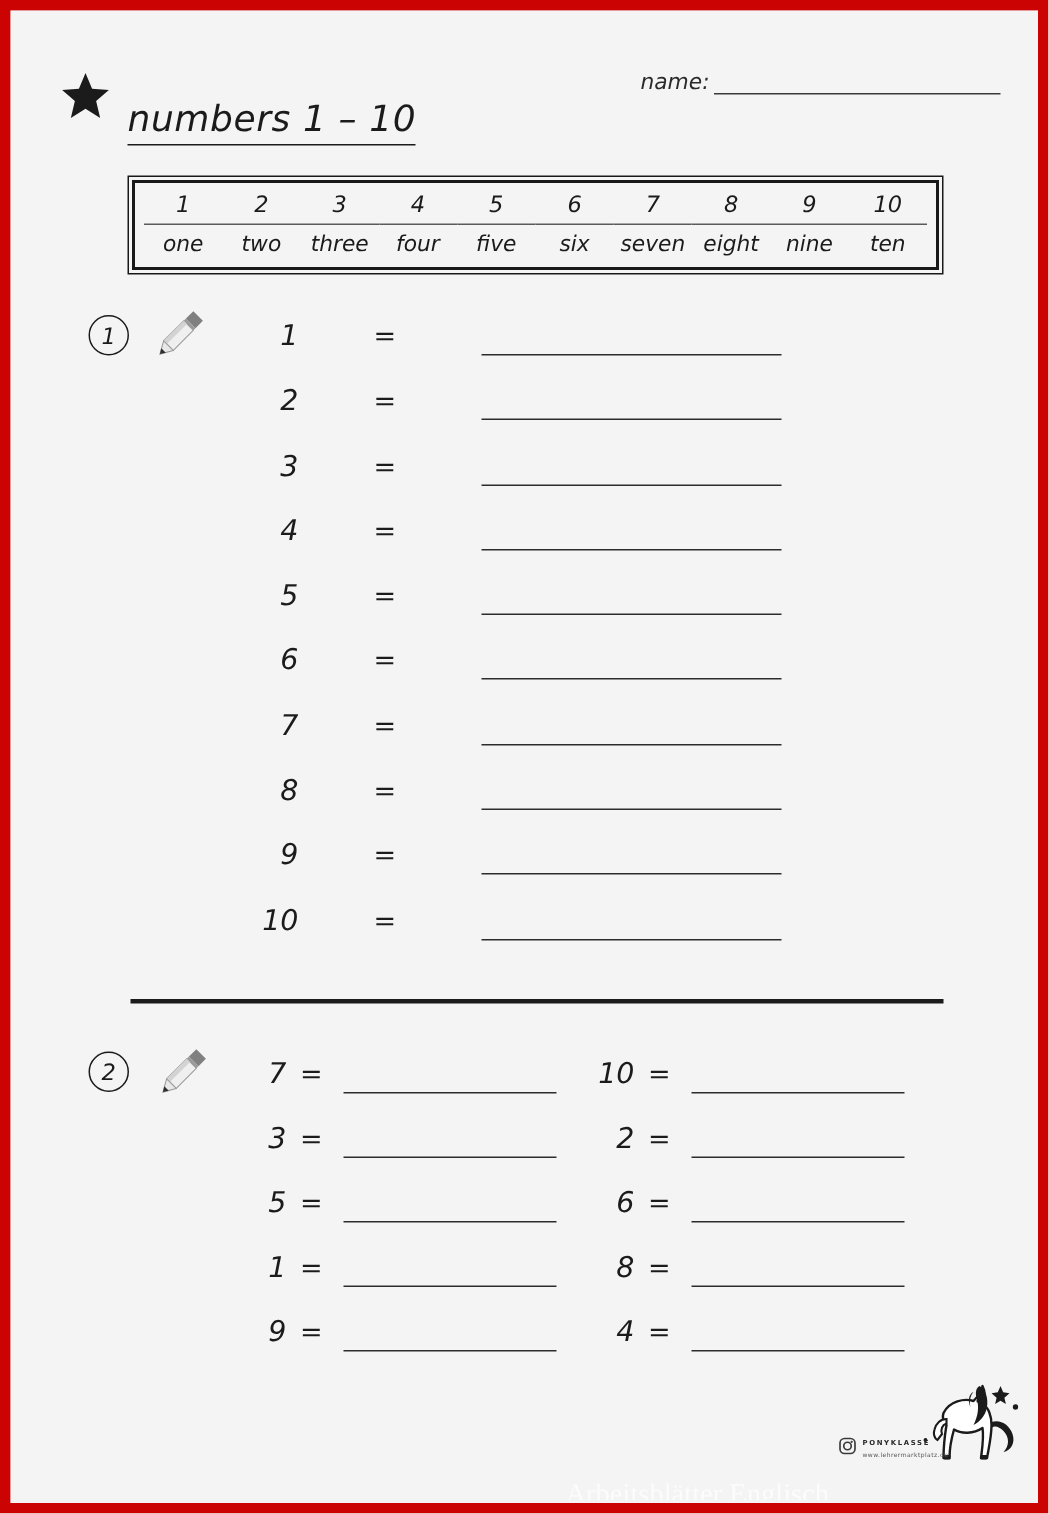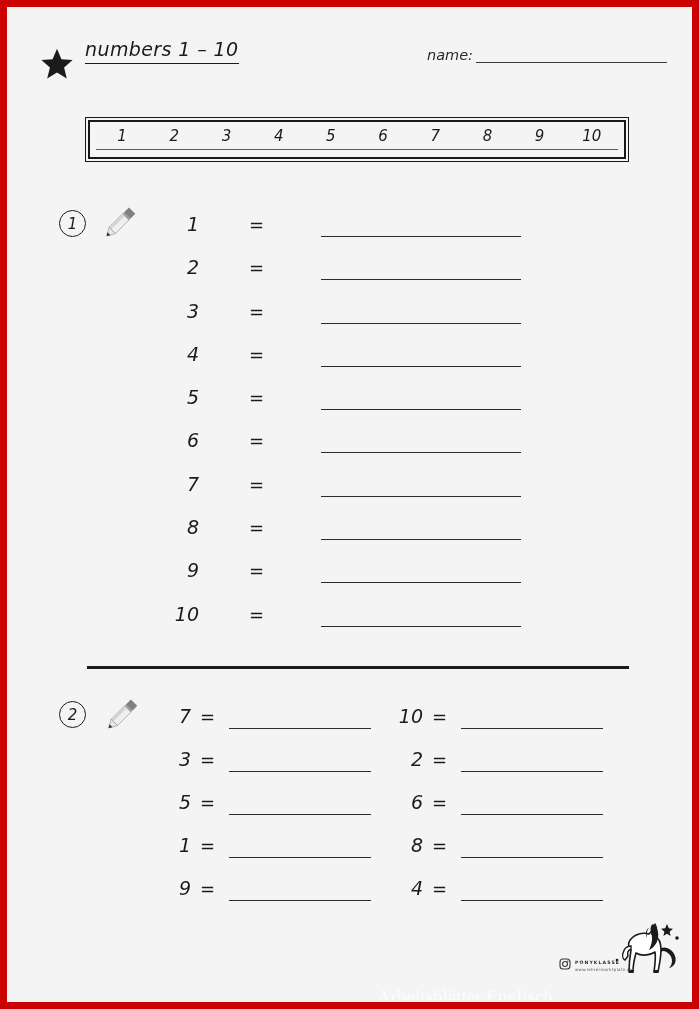--- a/index.html
+++ b/index.html
@@ -40,23 +40,23 @@
     top: 40px;
     width: 34px;
     height: 34px;
     color: #1b1b1b;
   }
   .star-icon svg { display:block; width:100%; height:100%; }
 
   .title {
     position: absolute;
     left: 78px;
-    top: 31px;
-    font-family: "DejaVu Sans", sans-serif;
-    font-size: 19px;
+    top: 58px;
+    font-family: "DejaVu Sans", sans-serif;
+    font-size: 24px;
     font-style: italic;
     color: #1b1b1b;
     letter-spacing: 0.4px;
     border-bottom: 1.6px solid #1b1b1b;
     padding-bottom: 3px;
     white-space: nowrap;
   }
 
   .meta {
     position: absolute;
@@ -328,20 +328,32 @@
             <td>2</td>
             <td>3</td>
             <td>4</td>
             <td>5</td>
             <td>6</td>
             <td>7</td>
             <td>8</td>
             <td>9</td>
             <td>10</td>
           </tr>
+          <tr class="words">
+            <td>one</td>
+            <td>two</td>
+            <td>three</td>
+            <td>four</td>
+            <td>five</td>
+            <td>six</td>
+            <td>seven</td>
+            <td>eight</td>
+            <td>nine</td>
+            <td>ten</td>
+          </tr>
         </tbody>
           </table>
       </div>
     </div>
 
     <div class="ex1">
       <div class="ex-marker ex1-marker">1</div>
       <span class="pencil-icon ex1-pencil">
         <svg viewBox="0 0 48 48" aria-hidden="true">
           <g transform="rotate(45 24 24)">

